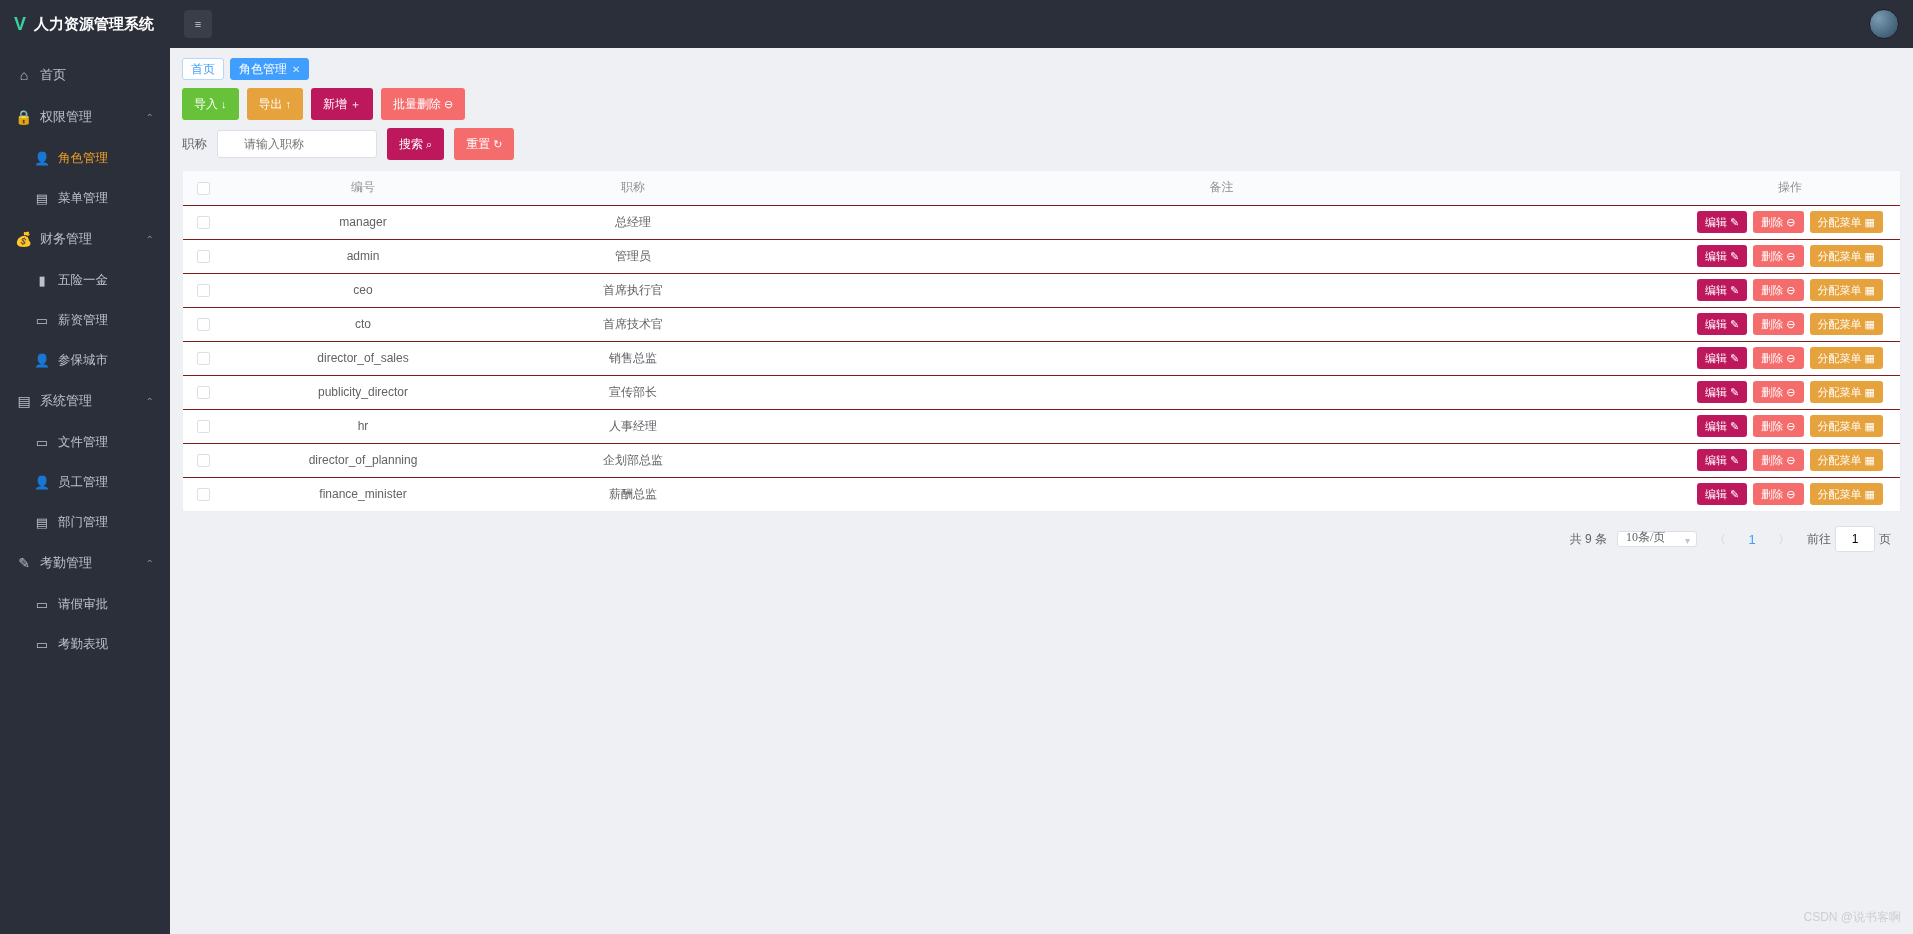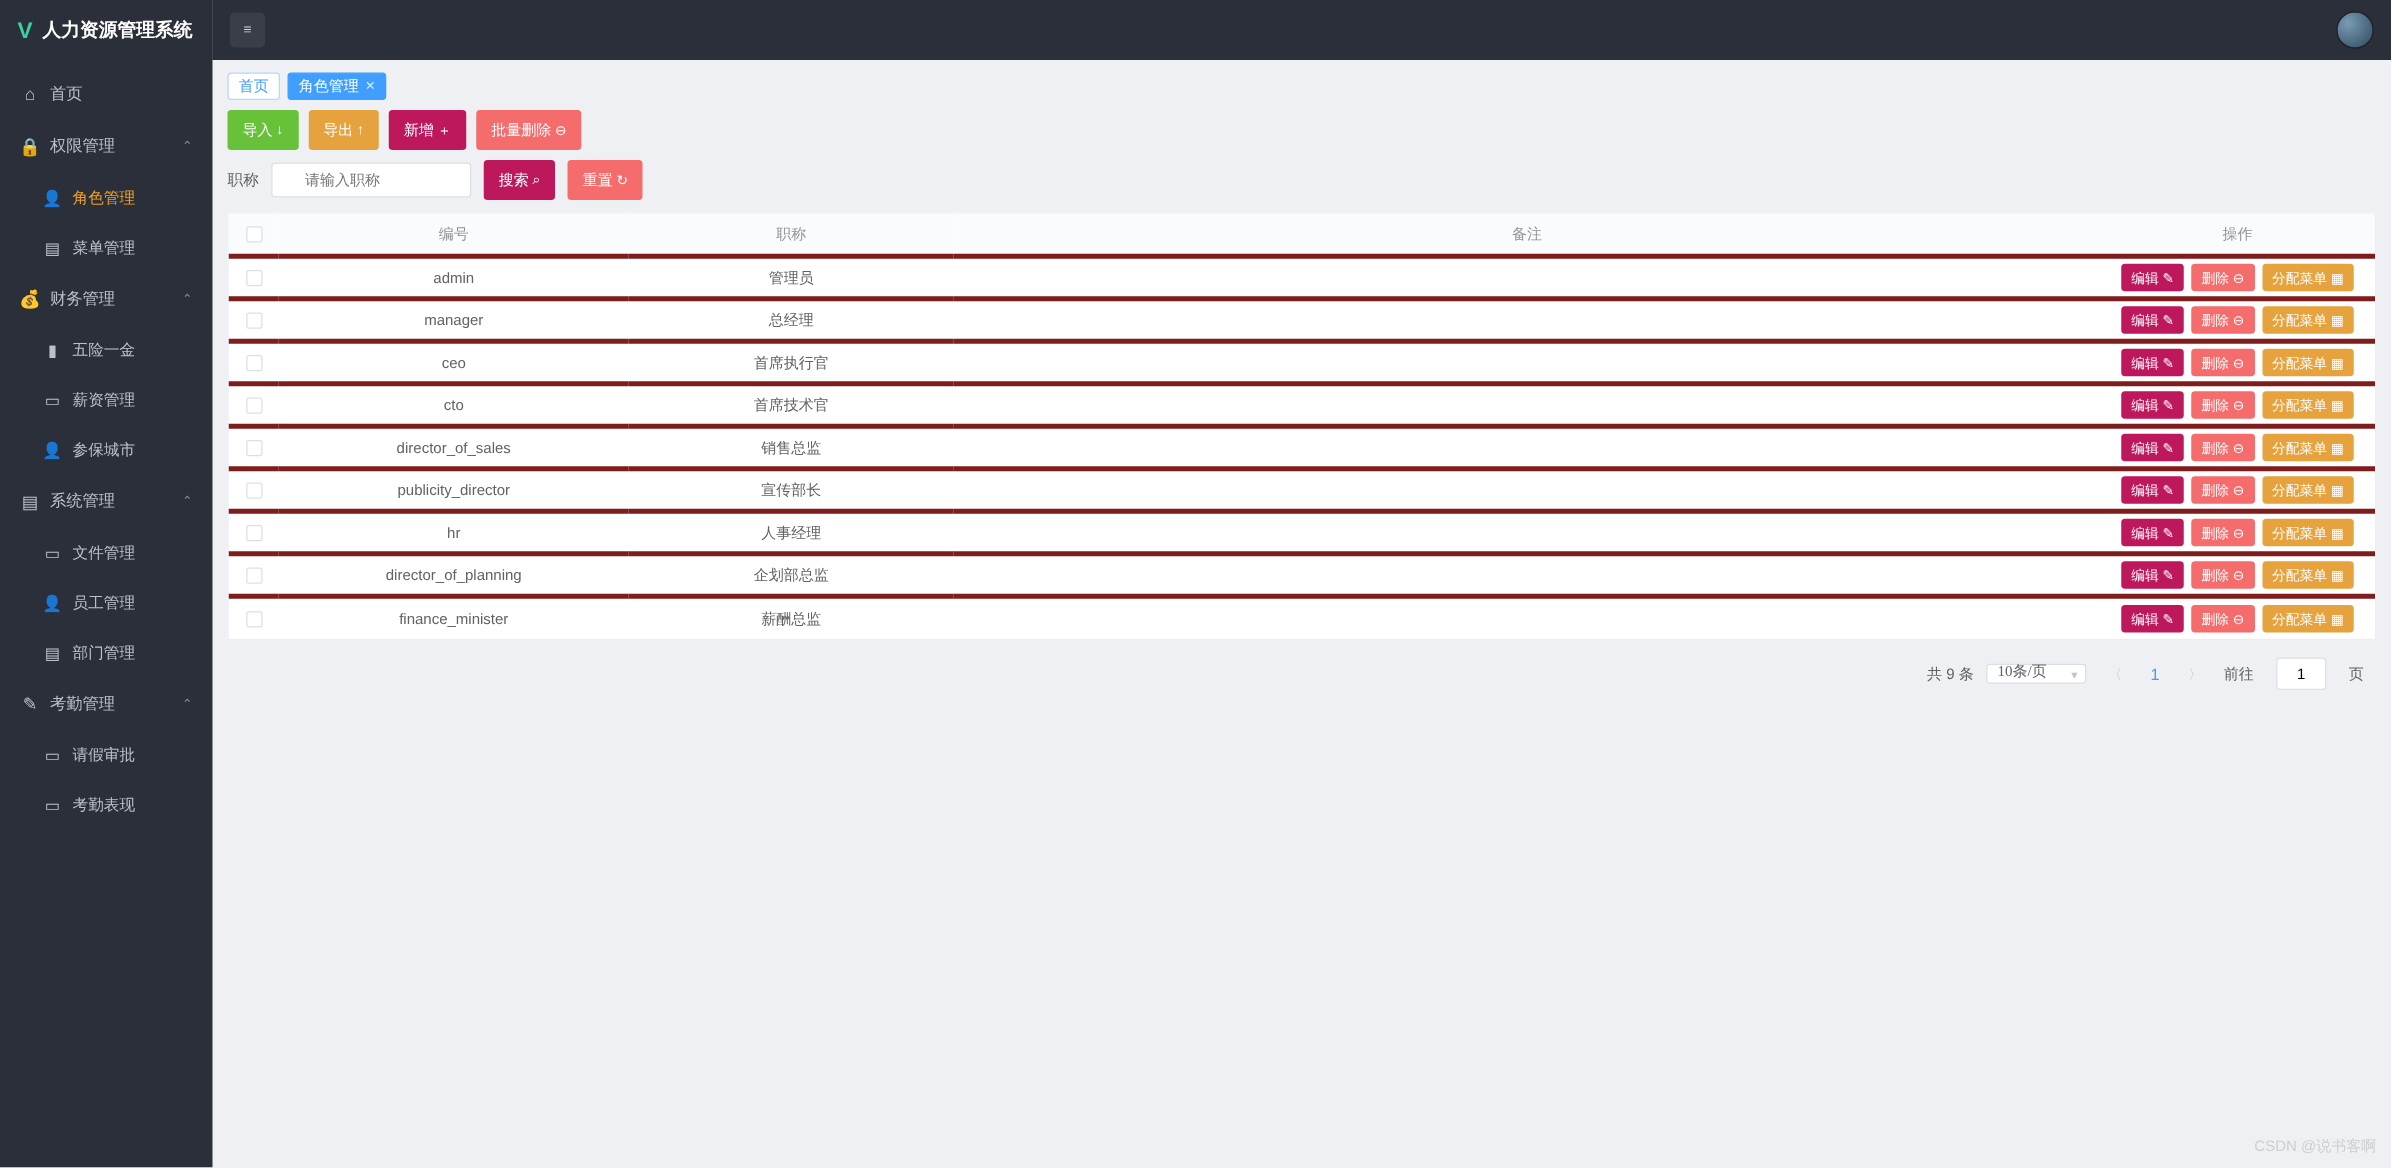--- a/index.html
+++ b/index.html
@@ -39,39 +39,39 @@
     .btn-ic { font-size: 11px; }
     
     .filter { display: flex; align-items: center; gap: 10px; margin-bottom: 10px; }
     .filter-label { font-size: 12.5px; color: #606266; }
     .input { height: 28px; width: 160px; border: 1px solid #dcdfe6; border-radius: 3px; padding: 0 8px 0 26px; font-size: 12px; color: #606266; position: relative; background: #fff; }
     .input-wrap { position: relative; }
     .input-search-ic { position: absolute; left: 8px; top: 50%; transform: translateY(-50%); color: #c0c4cc; font-size: 12px; }
     
     .table-wrap { background: #fff; border: 1px solid #ebeef5; }
     table { width: 100%; border-collapse: collapse; table-layout: fixed; }
-    th, td { border-bottom: 4px solid #7f1d1d; font-size: 12px; color: #606266; text-align: center; height: 34px; padding: 0 6px; }
+    th, td { border-bottom: 1px solid #7f1d1d; font-size: 12px; color: #606266; text-align: center; height: 34px; padding: 0 6px; }
     th { background: #fafbfc; color: #909399; font-weight: 500; }
     tr:last-child td { border-bottom: none; }
     .checkbox { width: 13px; height: 13px; border: 1px solid #dcdfe6; border-radius: 2px; display: inline-block; vertical-align: middle; background: #fff; }
     .col-check { width: 40px; }
     .col-code { width: 280px; }
     .col-title { width: 260px; }
     .col-remark { width: auto; }
     .col-ops { width: 220px; }
     .ops { display: flex; gap: 6px; justify-content: center; }
     .btn-sm { height: 22px; padding: 0 8px; font-size: 11px; border-radius: 3px; }
     
     .pagination { display: flex; align-items: center; justify-content: flex-end; gap: 10px; padding: 14px 10px; font-size: 12px; color: #606266; }
     .pg-total { color: #606266; }
     .pg-select { height: 16px; border: 1px solid #dcdfe6; border-radius: 3px; padding: 0 18px 0 8px; position: relative; display: flex; align-items: flex-end; min-width: 80px; background: #fff; cursor: pointer; font-family: Liberation Serif, serif; }
     .pg-select .caret { position: absolute; right: 6px; font-size: 10px; color: #c0c4cc; }
     .pg-btn { width: 26px; height: 26px; display: flex; align-items: center; justify-content: center; color: #c0c4cc; cursor: pointer; font-size: 11px; }
     .pg-num { color: #409eff; font-size: 13px; min-width: 18px; text-align: center; }
-    .pg-jump { display: flex; align-items: center; gap: 18px; }
+    .pg-jump { display: flex; align-items: center; gap: 4px; }
     .pg-jump input { width: 40px; height: 26px; border: 1px solid #dcdfe6; border-radius: 3px; text-align: center; font-size: 12px; }
     
     .watermark { position: fixed; right: 12px; bottom: 8px; color: #bfbfbf; font-size: 12px; opacity: 0.7; pointer-events: none; }
   </style>
 </head>
 <body>
 
 <div class="app">
 
   <aside class="sidebar">
@@ -220,44 +220,44 @@
               <th><span class="checkbox"></span></th>
               <th>编号</th>
               <th>职称</th>
               <th>备注</th>
               <th>操作</th>
             </tr>
           </thead>
           <tbody id="table-body">
               <tr>
     <td><span class="checkbox"></span></td>
+    <td class="c-code">manager</td>
+    <td class="c-title">总经理</td>
+    <td class="c-remark"></td>
+    <td>
+      <div class="ops">
+        <button class="btn btn-blue btn-sm">
+          <span class="e-lbl">编辑</span>
+          <span class="btn-ic">✎</span>
+        </button>
+        <button class="btn btn-red btn-sm">
+          <span class="d-lbl">删除</span>
+          <span class="btn-ic">⊖</span>
+        </button>
+        <button class="btn btn-orange btn-sm">
+          <span class="a-lbl">分配菜单</span>
+          <span class="btn-ic">▦</span>
+        </button>
+      </div>
+    </td>
+  </tr>
+              <tr>
+    <td><span class="checkbox"></span></td>
     <td class="c-code">admin</td>
     <td class="c-title">管理员</td>
-    <td class="c-remark"></td>
-    <td>
-      <div class="ops">
-        <button class="btn btn-blue btn-sm">
-          <span class="e-lbl">编辑</span>
-          <span class="btn-ic">✎</span>
-        </button>
-        <button class="btn btn-red btn-sm">
-          <span class="d-lbl">删除</span>
-          <span class="btn-ic">⊖</span>
-        </button>
-        <button class="btn btn-orange btn-sm">
-          <span class="a-lbl">分配菜单</span>
-          <span class="btn-ic">▦</span>
-        </button>
-      </div>
-    </td>
-  </tr>
-              <tr>
-    <td><span class="checkbox"></span></td>
-    <td class="c-code">manager</td>
-    <td class="c-title">总经理</td>
     <td class="c-remark"></td>
     <td>
       <div class="ops">
         <button class="btn btn-blue btn-sm">
           <span class="e-lbl">编辑</span>
           <span class="btn-ic">✎</span>
         </button>
         <button class="btn btn-red btn-sm">
           <span class="d-lbl">删除</span>
           <span class="btn-ic">⊖</span>

